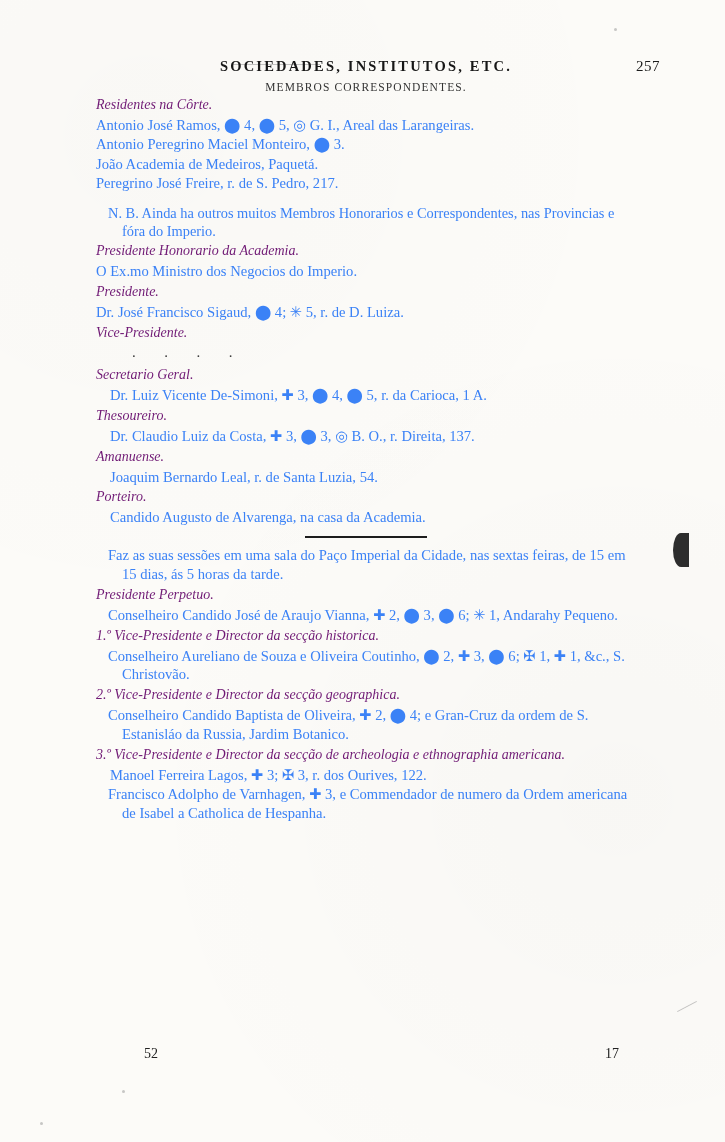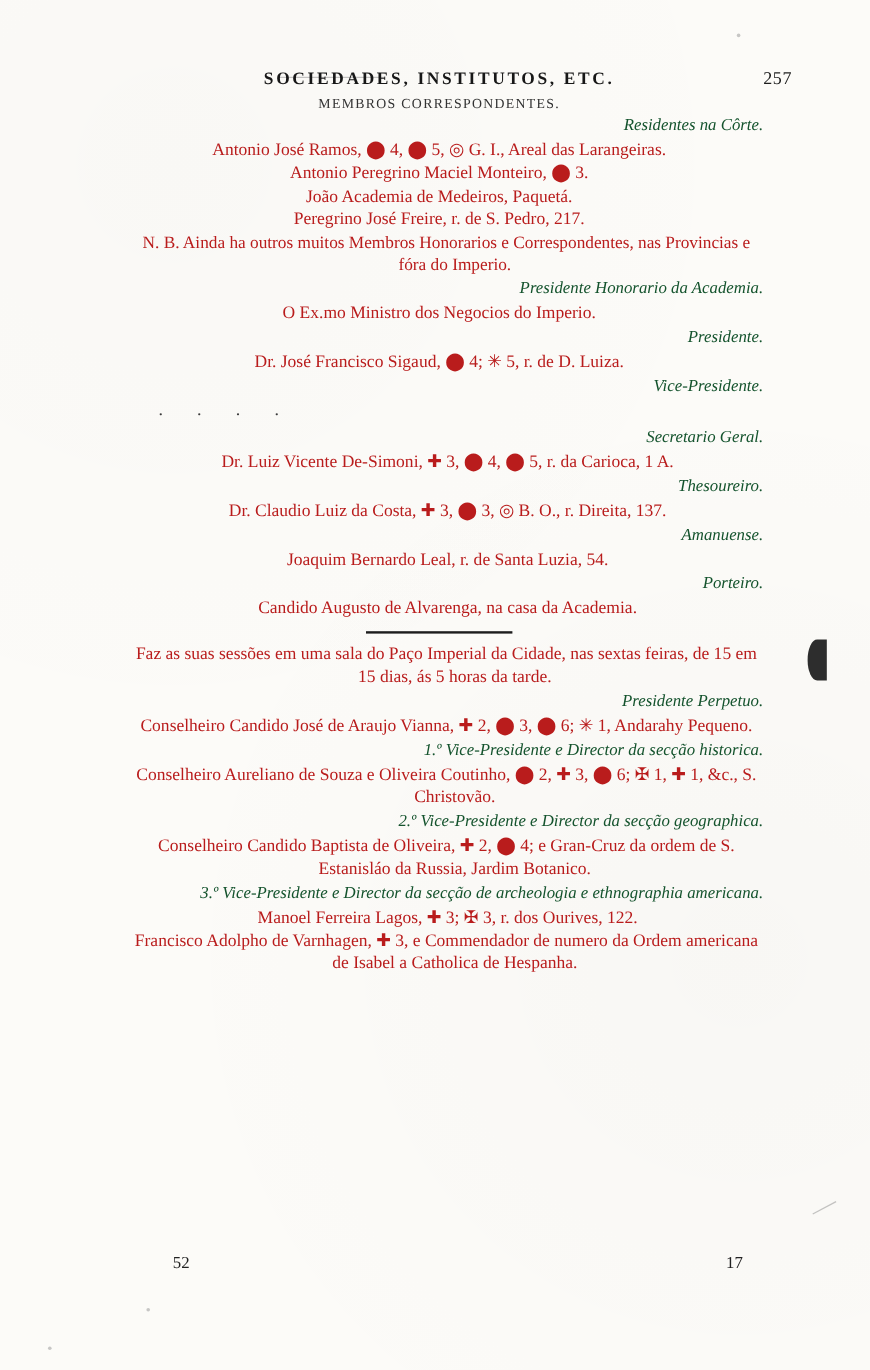--- a/index.html
+++ b/index.html
@@ -55,40 +55,40 @@
     color: #1c1c1c;
   }
   .subhead {
     text-align: center;
     font-size: 11.5px;
     letter-spacing: 1.1px;
     color: #333;
     margin: 3px 0 4px 0;
   }
   .ital-center {
-    text-align: right;
+    text-align: left;
     font-style: italic;
     font-size: 14px;
     margin: 3px 0 3px 0;
-    color: #14532d;
+    color: #701a75;
   }
   .entry {
     font-size: 14.6px;
     line-height: 1.29;
     margin: 0 0 0.5px 0;
-    color: #b91c1c;
-    text-align: center;
+    color: #3b82f6;
+    text-align: left;
   }
   .entry.center-ind {
     padding-left: 14px;
   }
   .note {
     font-size: 14.4px;
     line-height: 1.27;
-    margin-top: 1px;
+    margin-top: 11px;
   }
   .hang {
     padding-left: 26px;
     text-indent: -14px;
   }
   .sec-title {
     text-align: center;
     font-weight: bold;
     font-size: 13px;
     letter-spacing: 0.6px;

